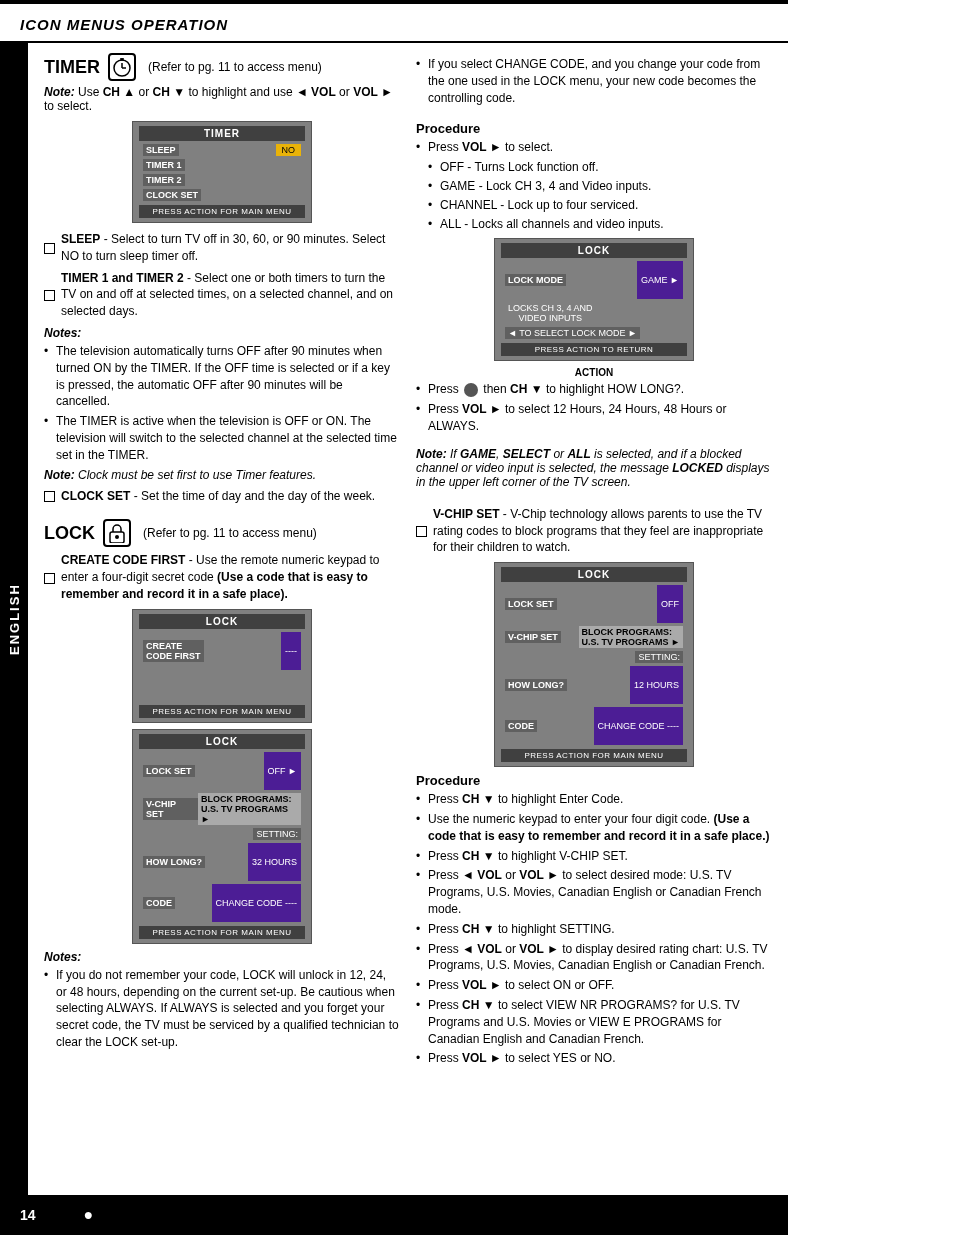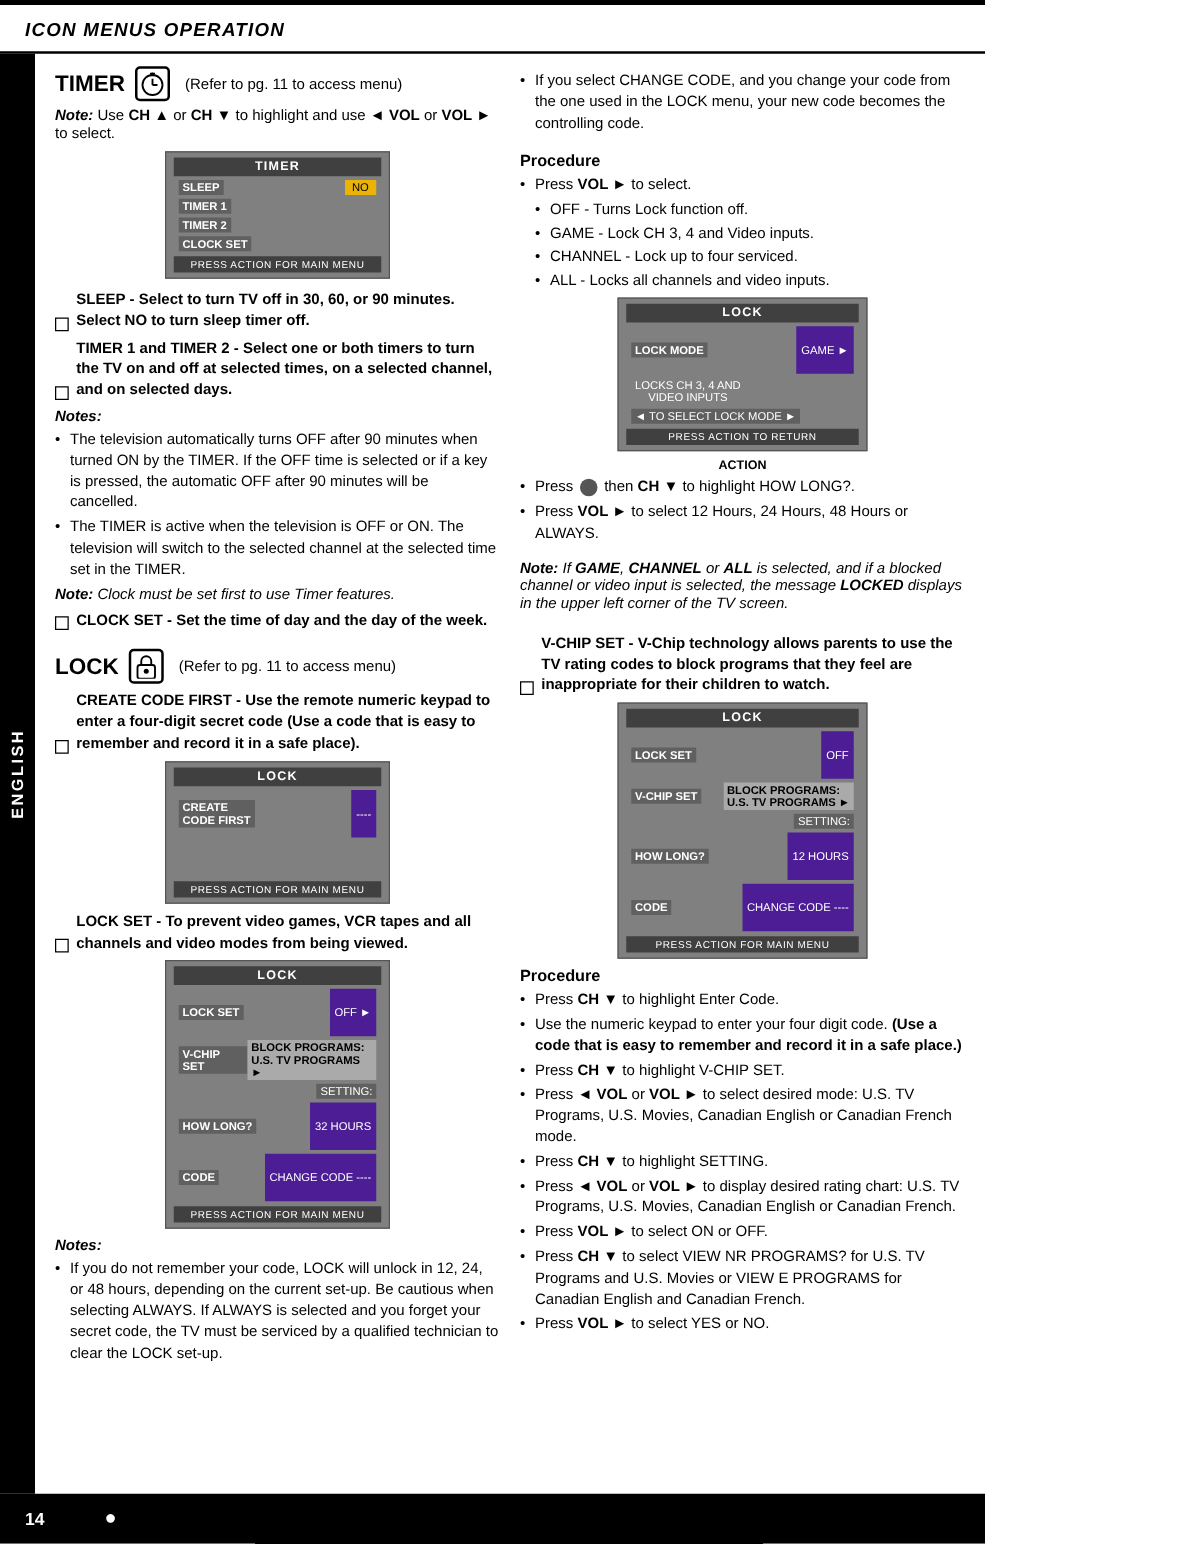--- a/index.html
+++ b/index.html
@@ -207,26 +207,25 @@
       font-size: 8px;
       padding: 2px;
       color: #fff;
       margin-top: 3px;
       letter-spacing: 0.5px;
     }
 
     
     .checkbox-item {
       display: flex;
-      align-items: flex-end;
+      align-items: center;
       gap: 6px;
       margin: 5px 0;
       font-size: 12px;
       line-height: 1.4;
-      font-weight: bold;
     }
 
     .checkbox {
       width: 11px;
       height: 11px;
       border: 1.5px solid #000;
       flex-shrink: 0;
       margin-top: 2px;
     }
 
@@ -413,24 +412,20 @@
           <div class="menu-image menu-lock">
             <div class="menu-title-row">LOCK</div>
             <div class="menu-item-row">
               <span style="font-size:9px;font-weight:bold;background:#606060;padding:1px 3px;">CREATE<br>CODE FIRST</span>
               <span class="menu-item-value">----</span>
             </div>
             <div style="height:30px;"></div>
             <div class="menu-bottom-bar">PRESS ACTION FOR MAIN MENU</div>
           </div>
 
-          <div class="checkbox-item">
-            <div class="checkbox"></div>
-            <span><strong>LOCK SET</strong> - To prevent video games, VCR tapes and all channels and video modes from being viewed.</span>
-          </div>
 
           <div class="menu-image menu-lock">
             <div class="menu-title-row">LOCK</div>
             <div class="menu-item-row">
               <span style="font-size:9px;font-weight:bold;background:#606060;padding:1px 3px;">LOCK SET</span>
               <span class="menu-item-value">OFF ►</span>
             </div>
             <div class="menu-item-row">
               <span style="font-size:9px;font-weight:bold;background:#606060;padding:1px 3px;">V-CHIP SET</span>
               <span style="font-size:9px;background:#aaa;color:#000;padding:1px 3px;font-weight:bold;">BLOCK PROGRAMS:<br>U.S. TV PROGRAMS ►</span>
@@ -486,21 +481,21 @@
 
         <div class="action-label">ACTION</div>
 
         <div class="bullet-item">Press <span class="action-circle"></span> then <strong>CH ▼</strong> to highlight HOW LONG?.</div>
         <div class="bullet-item">Press <strong>VOL ►</strong> to select 12 Hours, 24 Hours, 48 Hours or ALWAYS.</div>
 
         <div style="height:5px;"></div>
 
         <div class="note-line">
           <span class="note-label">Note:</span>
-          <span> <em>If <strong>GAME</strong>, <strong>CHANNEL</strong> or <strong>ALL</strong> is selected, and if a blocked channel or video input is selected, the message <strong>LOCKED</strong> displays in the upper left corner of the TV screen.</em></span>
+          <span> <em>If <strong>GAME</strong>, <strong>SELECT</strong> or <strong>ALL</strong> is selected, and if a blocked channel or video input is selected, the message <strong>LOCKED</strong> displays in the upper left corner of the TV screen.</em></span>
         </div>
 
         <div style="height:6px;"></div>
 
         <div class="checkbox-item">
           <div class="checkbox"></div>
           <span><strong>V-CHIP SET</strong> - V-Chip technology allows parents to use the TV rating codes to block programs that they feel are inappropriate for their children to watch.</span>
         </div>
 
         <div class="menu-image lock-menu-right">

